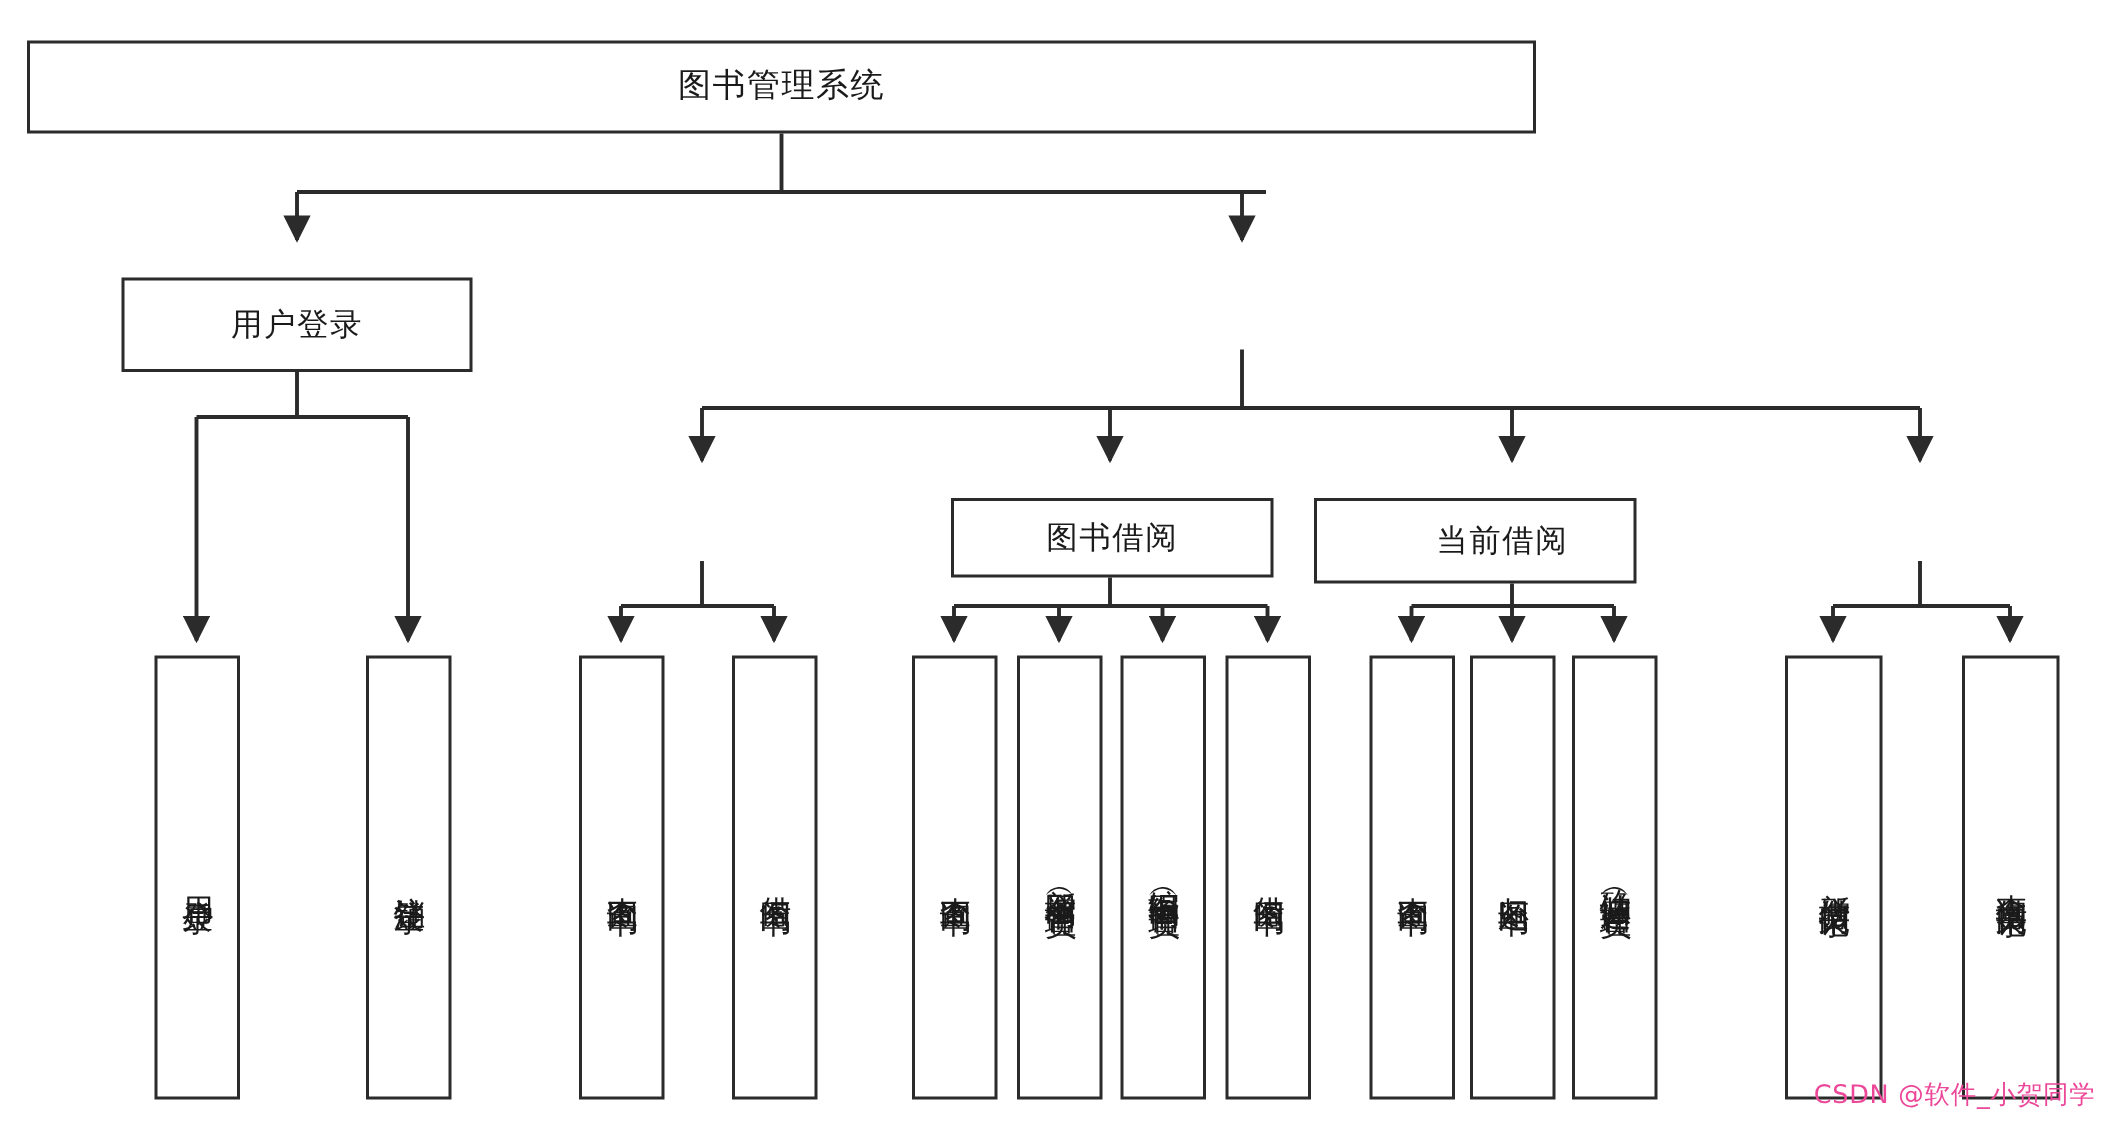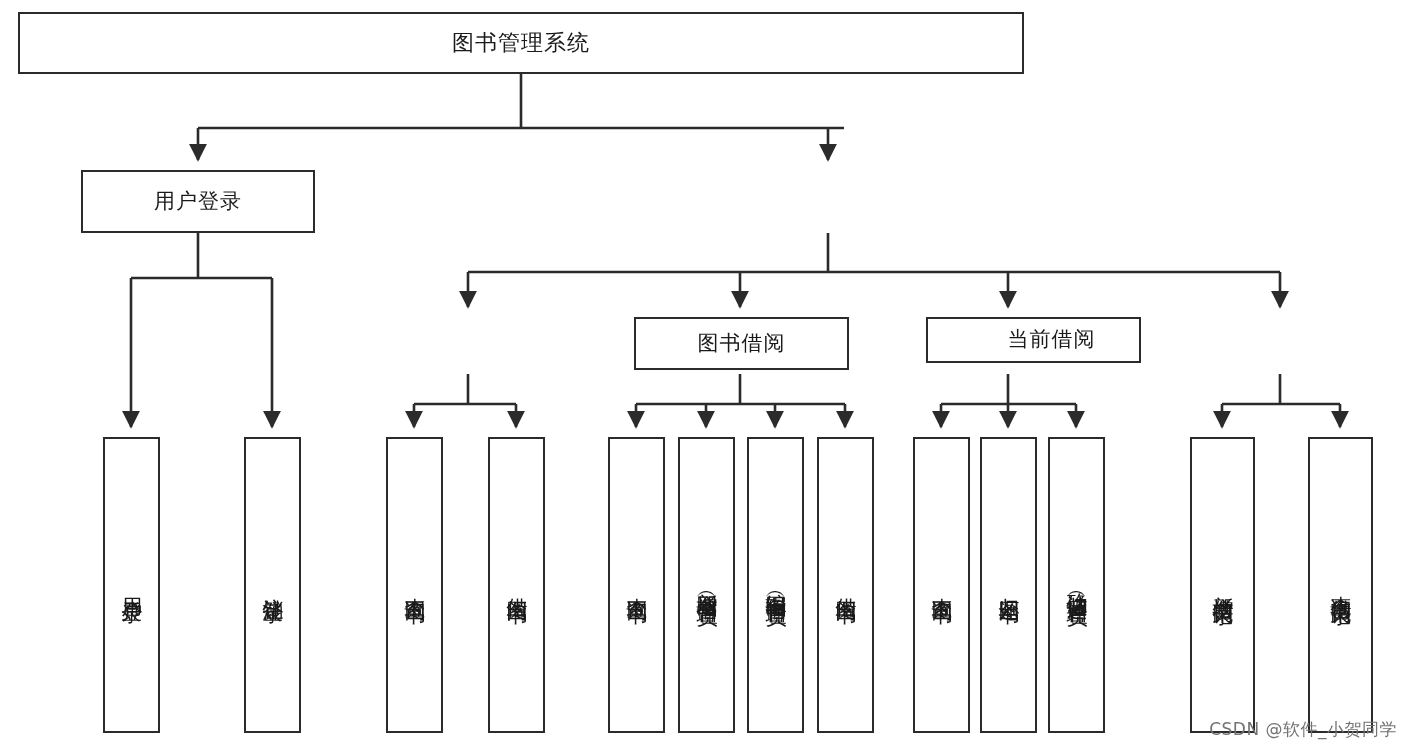--- a/index.html
+++ b/index.html
@@ -31,20 +31,21 @@
     background: #ffffff;
     display: flex;
     align-items: center;
     justify-content: center;
     color: #1a1a1a;
   }
   .node-h {
     font-size: 21px;
     letter-spacing: 1px;
     line-height: 1.1;
+    margin-top: 15px;
   }
   .node.root {
     font-size: 22px;
   }
   .node.leaf {
     align-items: center;
     justify-content: center;
     padding: 4px 0;
   }
   .vtext {
@@ -55,21 +56,21 @@
     letter-spacing: 2px;
     white-space: nowrap;
     text-align: center;
     color: #1a1a1a;
   }
   #watermark {
     position: absolute;
     right: 8px;
     bottom: 6px;
     font-size: 17px;
-    color: #737373;
+    color: #ec4899;
     letter-spacing: 0.5px;
     white-space: nowrap;
     font-family: "DejaVu Sans", "Liberation Sans", sans-serif;
   }
 </style>
 </head>
 <body>
 
 <div id="canvas">
 
@@ -127,21 +128,21 @@
     <span>图书管理系统</span>
   </div>
 
   <div class="node node-h" style="left:81px; top:170px; width:234px; height:63px;">
     <span>用户登录</span>
   </div>
 
   <div class="node node-h" style="left:634px; top:317px; width:215px; height:53px;">
     <span>图书借阅</span>
   </div>
-  <div class="node node-h" style="left:926px; top:317px; width:215px; height:46px;padding-left:36px;">
+  <div class="node node-h" style="left:876px; top:317px; width:215px; height:57px;padding-left:36px;">
     <span>当前借阅</span>
   </div>
 
   <div class="node leaf" style="left:103px; top:437px; width:57px; height:296px;">
     <span class="vtext">用户登录</span>
   </div>
   <div class="node leaf" style="left:244px; top:437px; width:57px; height:296px;">
     <span class="vtext">注销登录</span>
   </div>
 

